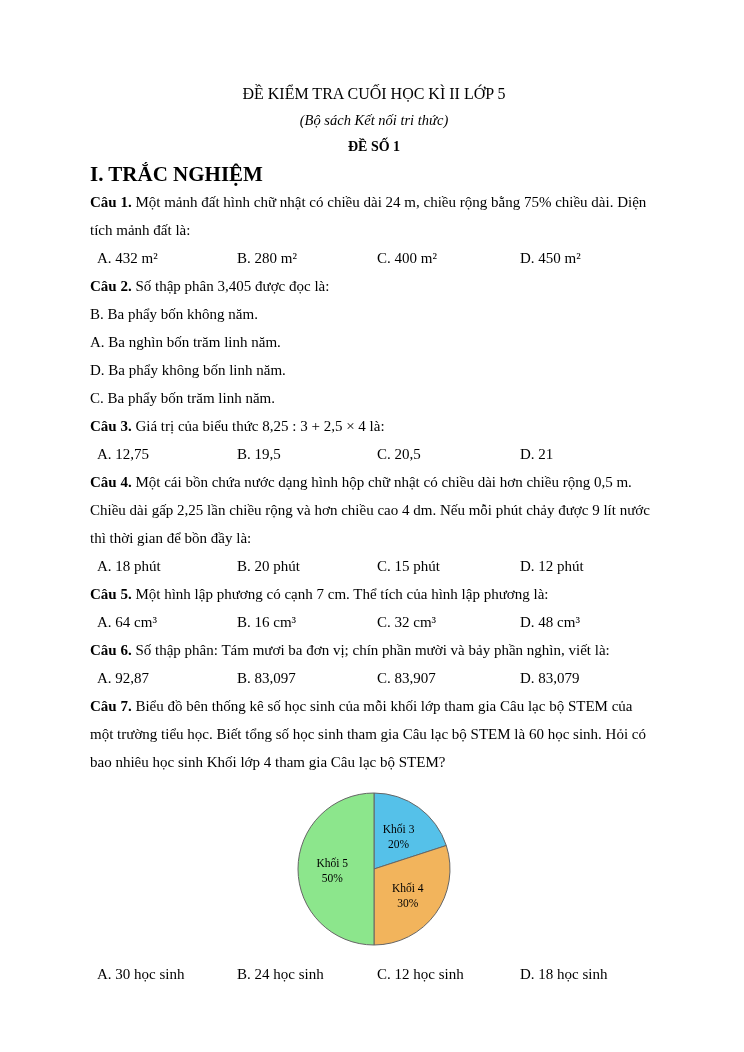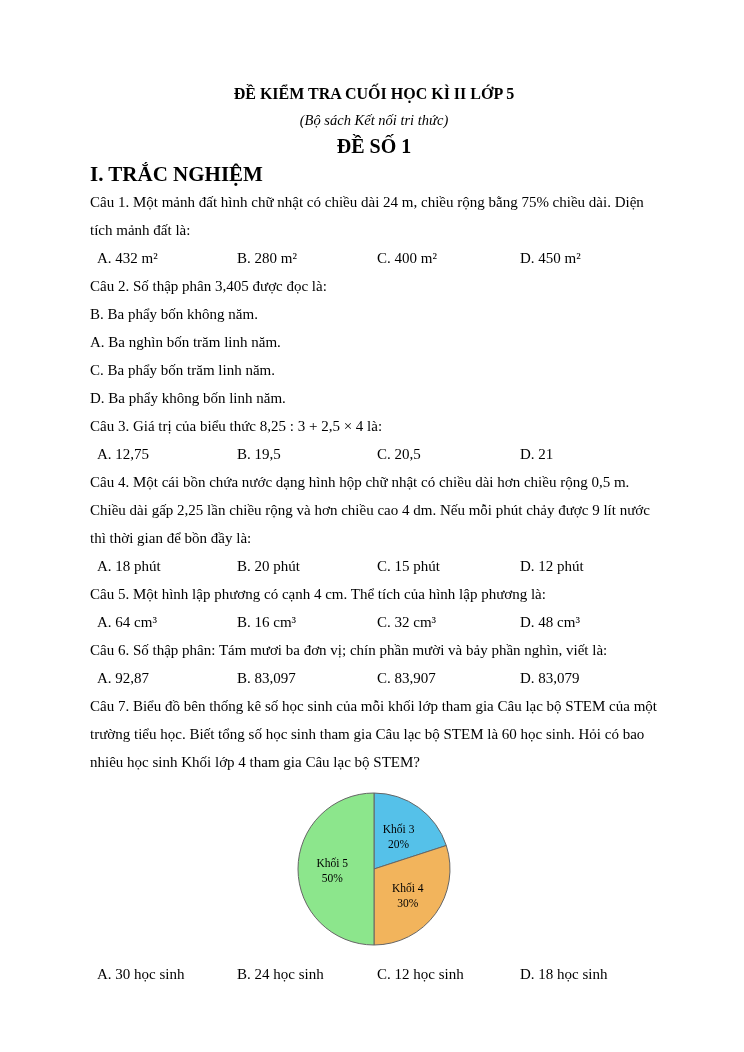--- a/index.html
+++ b/index.html
@@ -10,26 +10,26 @@
     font-size: 15px; color: #000;
     position: relative;
   }
   .page {
     width: 744px; height: 1052px;
     padding: 80px 86px 30px 90px;
     overflow: hidden;
     background: #fff;
   }
   .center { text-align: center; }
-  .doc-title   { font-weight: bold; font-size: 16px;   line-height: 27px; }
+  .doc-title   { font-weight: normal; font-size: 16px;   line-height: 27px; }
   .doc-subtitle{ font-weight: normal; font-style: italic; font-size: 14.5px; line-height: 26px; }
-  .exam-no     { font-weight: bold; font-size: 20px; line-height: 27px; }
+  .exam-no     { font-weight: bold; font-size: 14px; line-height: 27px; }
   .section-title{ font-weight: bold; font-size: 21px; line-height: 28px; }
   .q-text { line-height: 28px; }
-  .q-label { font-weight: normal; }
+  .q-label { font-weight: bold; }
   .opts {
     display: grid;
     grid-template-columns: 140px 140px 143px auto;
     padding-left: 7px;
     line-height: 28px;
   }
   .opts-stacked { line-height: 28px; }
   .opts-stacked .opt { display: block; }
   .chart-wrap { text-align: center; margin: 8px 0 2px 0; }
   .pie-label { font-size: 11.5px; font-family: "Liberation Serif", serif; fill: #000; }
@@ -53,22 +53,22 @@
       <span class="opt">C. 400 m²</span>
       <span class="opt">D. 450 m²</span>
     </div>
   </div>
 
   <div class="question">
     <p class="q-text"><span class="q-label">Câu 2.</span><span> Số thập phân 3,405 được đọc là:</span></p>
     <div class="opts-stacked">
       <span class="opt">B. Ba phẩy bốn không năm.</span>
       <span class="opt">A. Ba nghìn bốn trăm linh năm.</span>
+      <span class="opt">D. Ba phẩy không bốn linh năm.</span>
       <span class="opt">C. Ba phẩy bốn trăm linh năm.</span>
-      <span class="opt">D. Ba phẩy không bốn linh năm.</span>
     </div>
   </div>
 
   <div class="question">
     <p class="q-text"><span class="q-label">Câu 3.</span><span> Giá trị của biểu thức 8,25 : 3 + 2,5 × 4 là:</span></p>
     <div class="opts">
       <span class="opt">A. 12,75</span>
       <span class="opt">B. 19,5</span>
       <span class="opt">C. 20,5</span>
       <span class="opt">D. 21</span>
@@ -79,21 +79,21 @@
     <p class="q-text"><span class="q-label">Câu 4.</span><span> Một cái bồn chứa nước dạng hình hộp chữ nhật có chiều dài hơn chiều rộng 0,5 m. Chiều dài gấp 2,25 lần chiều rộng và hơn chiều cao 4 dm. Nếu mỗi phút chảy được 9 lít nước thì thời gian để bồn đầy là:</span></p>
     <div class="opts">
       <span class="opt">A. 18 phút</span>
       <span class="opt">B. 20 phút</span>
       <span class="opt">C. 15 phút</span>
       <span class="opt">D. 12 phút</span>
     </div>
   </div>
 
   <div class="question">
-    <p class="q-text"><span class="q-label">Câu 5.</span><span> Một hình lập phương có cạnh 4 cm. Thể tích của hình lập phương là:</span></p>
+    <p class="q-text"><span class="q-label">Câu 5.</span><span> Một hình lập phương có cạnh 7 cm. Thể tích của hình lập phương là:</span></p>
     <div class="opts">
       <span class="opt">A. 64 cm³</span>
       <span class="opt">B. 16 cm³</span>
       <span class="opt">C. 32 cm³</span>
       <span class="opt">D. 48 cm³</span>
     </div>
   </div>
 
   <div class="question">
     <p class="q-text"><span class="q-label">Câu 6.</span><span> Số thập phân: Tám mươi ba đơn vị; chín phần mười và bảy phần nghìn, viết là:</span></p>

